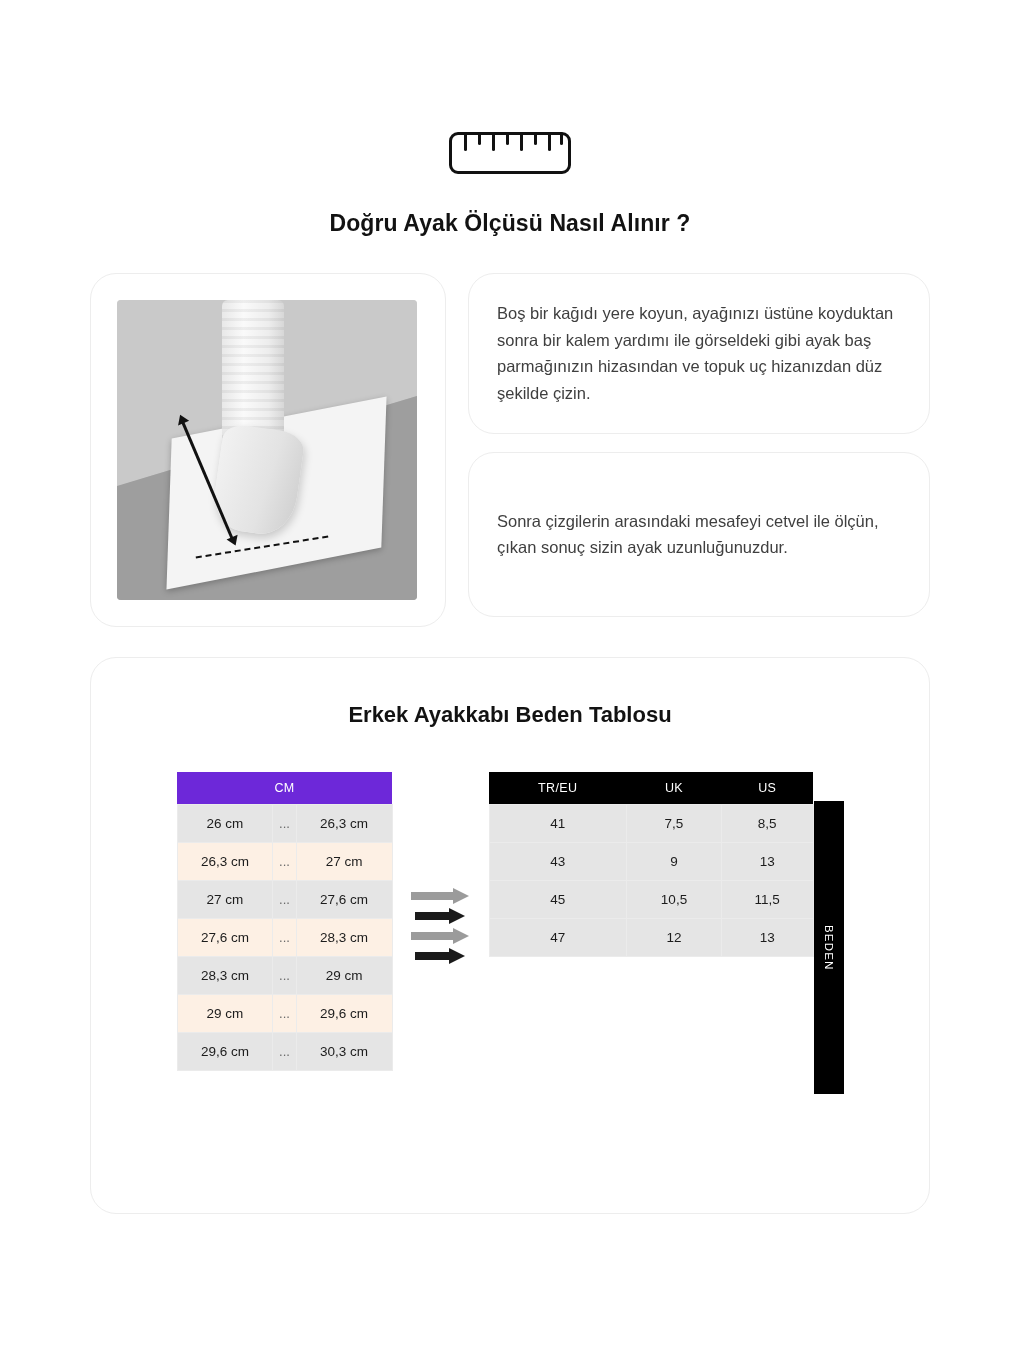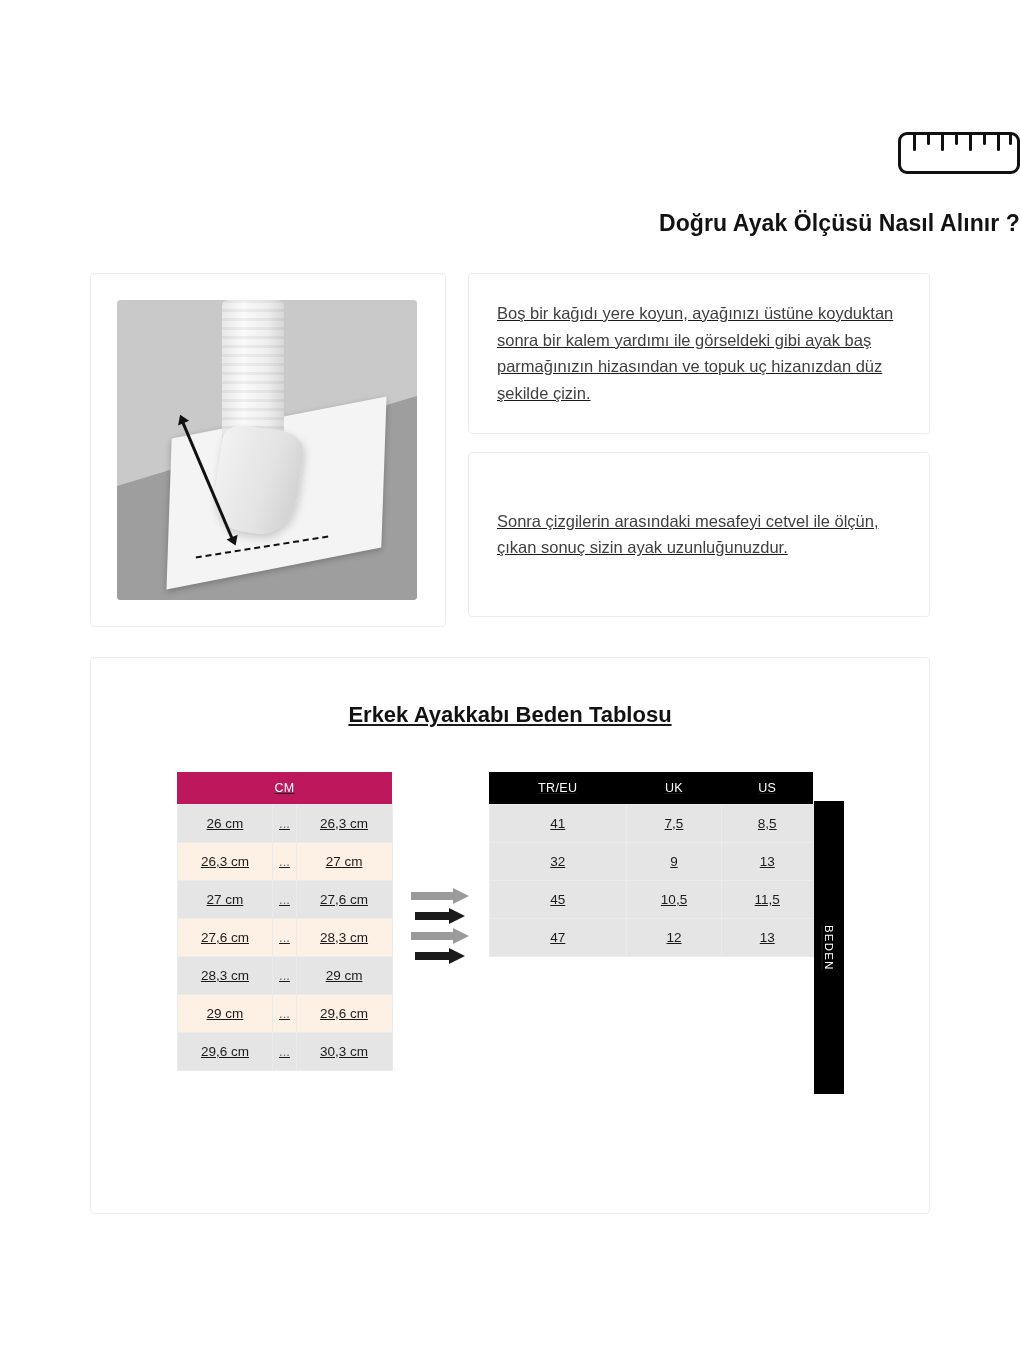--- a/index.html
+++ b/index.html
@@ -14,21 +14,21 @@
     position: relative;
     width: 1020px;
     height: 1360px;
     background: #fff;
     padding: 0;
   }
 
   
   .header {
     padding-top: 132px;
-    text-align: right;
+    text-align: center;
   }
   .ruler-icon {
     display: inline-block;
     width: 122px;
     height: 42px;
     border: 3.5px solid #111;
     border-radius: 9px;
     position: relative;
     background: #fff;
   }
@@ -50,22 +50,21 @@
   
   .top-row {
     display: flex;
     gap: 22px;
     padding: 36px 90px 0 90px;
     align-items: flex-start;
   }
   .card {
     background: #fff;
     border: 1px solid #ededed;
-    border-radius: 4px;
-    text-decoration: underline;
+    border-radius: 26px;
   }
   .photo-card {
     width: 356px;
     padding: 26px;
   }
   .photo {
     width: 300px;
     height: 300px;
     border-radius: 4px;
     position: relative;
@@ -170,21 +169,21 @@
     display: flex;
     justify-content: center;
     align-items: flex-start;
     margin-top: 44px;
     gap: 0;
   }
   table { border-collapse: collapse; }
   .cm-table { width: 216px; }
   .size-table { width: 325px; }
   .cm-table th {
-    background: #be185d; color: #fff; font-weight: normal;
+    background: #6d28d9; color: #fff; font-weight: normal;
     font-size: 12.5px; padding: 9px 0; letter-spacing: .4px;
   }
   .size-table th {
     background: #000; color: #fff; font-weight: normal;
     font-size: 12.5px; padding: 9px 0; letter-spacing: .4px;
   }
   .cm-table td, .size-table td {
     text-align: center;
     font-size: 13.5px;
     color: #1c1c1c;
@@ -359,21 +358,21 @@
             <th>US</th>
           </tr>
         </thead>
         <tbody>
           <tr>
             <td>41</td>
             <td>7,5</td>
             <td>8,5</td>
           </tr>
           <tr>
-            <td>32</td>
+            <td>43</td>
             <td>9</td>
             <td>13</td>
           </tr>
           <tr>
             <td>45</td>
             <td>10,5</td>
             <td>11,5</td>
           </tr>
           <tr>
             <td>47</td>

